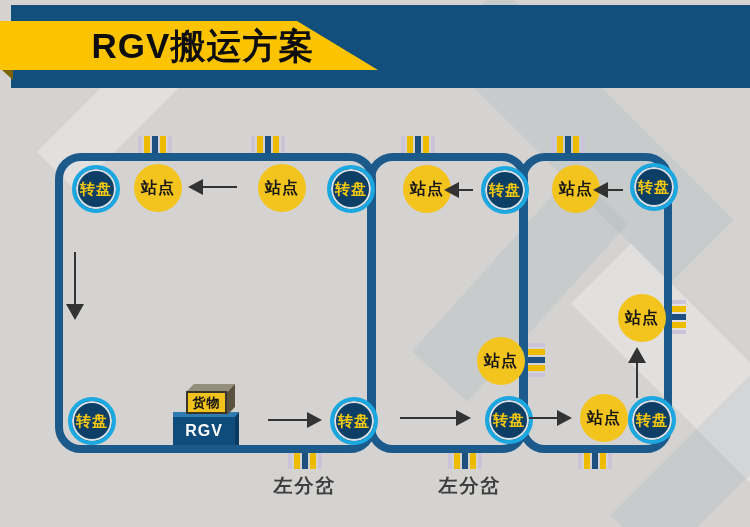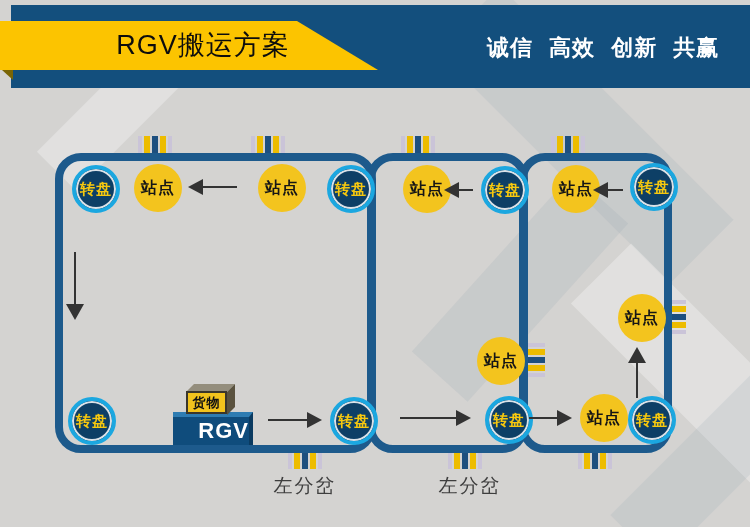--- a/index.html
+++ b/index.html
@@ -15,21 +15,21 @@
   
   .header-band{position:absolute;left:11px;top:5px;width:739px;height:83px;
     background:var(--header_band,#134f7d);z-index:5;}
   .ribbon{position:absolute;left:0;top:21px;width:378px;height:49px;z-index:6;
     background:var(--ribbon,#fcc400);
     clip-path:polygon(0 0,297px 0,378px 49px,0 49px);}
   .ribbon-fold{position:absolute;left:2px;top:70px;width:11px;height:10px;z-index:5;
     background:var(--ribbon_fold,#7a6505);
     clip-path:polygon(0 0,100% 0,100% 100%);}
   .page-title{position:absolute;left:88px;top:21px;width:230px;height:49px;z-index:7;
-    line-height:49px;text-align:center;font-size:27px;font-weight:normal;color:#0d0d0d;
+    line-height:49px;text-align:center;font-size:35px;font-weight:bold;color:#0d0d0d;
     letter-spacing:1px;white-space:nowrap;}
   .slogan{position:absolute;left:487px;top:33px;z-index:7;color:#ffffff;
     font-size:22px;font-weight:bold;letter-spacing:1px;word-spacing:9px;white-space:nowrap;}
   
   .loop{position:absolute;border:8px solid var(--track,#1d5a8c);border-radius:26px;z-index:2;box-sizing:border-box;}
   
   .conn{position:absolute;display:flex;gap:2px;z-index:1;}
   .conn.v{height:22px;flex-direction:row;}
   .conn.h{width:22px;flex-direction:column;}
   .conn span{display:block;}
@@ -63,50 +63,49 @@
     border-top:8px solid transparent;border-bottom:8px solid transparent;}
   .arrow.down{width:18px;}
   .arrow.down .shaft{top:0;bottom:13px;left:8px;width:2px;}
   .arrow.down .head{bottom:0;left:0;border-top:16px solid var(--arrow,#333);
     border-left:9px solid transparent;border-right:9px solid transparent;}
   .arrow.up{width:18px;}
   .arrow.up .shaft{top:13px;bottom:0;left:8px;width:2px;}
   .arrow.up .head{top:0;left:0;border-bottom:16px solid var(--arrow,#333);
     border-left:9px solid transparent;border-right:9px solid transparent;}
   
-  .rgv-cart{position:absolute;left:173px;top:412px;width:80px;height:33px;z-index:3;box-sizing:border-box;
+  .rgv-cart{position:absolute;left:173px;top:412px;width:66px;height:33px;z-index:3;box-sizing:border-box;
     background:var(--rgv_body,#0f4c7c);border-top:5px solid #2e7cb2;border-right:4px solid #0a3a60;
-    color:#fff;font-weight:bold;font-size:22px;text-align:right;line-height:27px;letter-spacing:1px;}
+    color:#fff;font-weight:bold;font-size:16px;text-align:center;line-height:27px;letter-spacing:1px;}
   .cargo-front{position:absolute;left:186px;top:391px;width:41px;height:23px;z-index:4;box-sizing:border-box;
     background:var(--cargo_front,#f2c31d);border:2px solid #3a362b;color:#111;
     font-size:13px;font-weight:bold;text-align:center;line-height:19px;letter-spacing:1px;}
   .cargo-top{position:absolute;left:186px;top:384px;width:49px;height:8px;z-index:4;
     background:#948e7d;clip-path:polygon(8px 0,49px 0,41px 8px,0 8px);}
   .cargo-side{position:absolute;left:227px;top:384px;width:8px;height:31px;z-index:4;
     background:#5a523f;clip-path:polygon(0 8px,8px 0,8px 23px,0 31px);}
   
   .branch-label{position:absolute;width:90px;text-align:center;z-index:4;
-    color:var(--branch_text,#3e3e3e);font-size:19px;font-weight:normal;letter-spacing:2px;white-space:nowrap;}
+    color:var(--branch_text,#3e3e3e);font-size:19px;font-weight:bold;letter-spacing:2px;white-space:nowrap;}
 </style>
 </head>
 <body>
 
 <div class="stage">
 
   <div class="wm dark" style="left:420px;top:90px;width:330px;height:90px;transform:rotate(45deg);"></div>
   <div class="wm light" style="left:30px;top:80px;width:180px;height:55px;transform:rotate(-45deg);"></div>
   <div class="wm dark" style="left:400px;top:250px;width:240px;height:75px;transform:rotate(-48deg);"></div>
   <div class="wm light" style="left:560px;top:330px;width:280px;height:85px;transform:rotate(45deg);"></div>
   <div class="wm dark" style="left:600px;top:420px;width:240px;height:70px;transform:rotate(-45deg);"></div>
 
   <div class="header-band"></div>
   <div class="ribbon"></div>
   <div class="ribbon-fold"></div>
   <div class="page-title">RGV搬运方案</div>
-  <div class="slogan">诚信 高效 创新 共赢</div>
 
   <div class="loop" style="left:55px;top:153px;width:321px;height:300px;"></div>
   <div class="loop" style="left:367px;top:153px;width:161px;height:300px;"></div>
   <div class="loop" style="left:519px;top:153px;width:153px;height:300px;"></div>
 
   <div class="conn v" style="left:138px;top:136px;">
       <span class="c-lav"></span>
       <span class="c-yel"></span>
       <span class="c-blu"></span>
       <span class="c-yel"></span>

